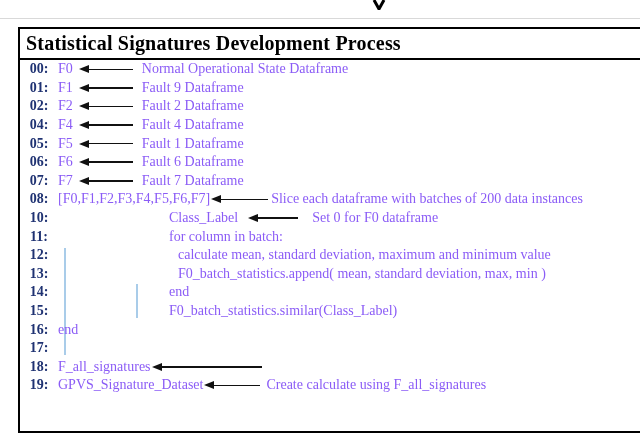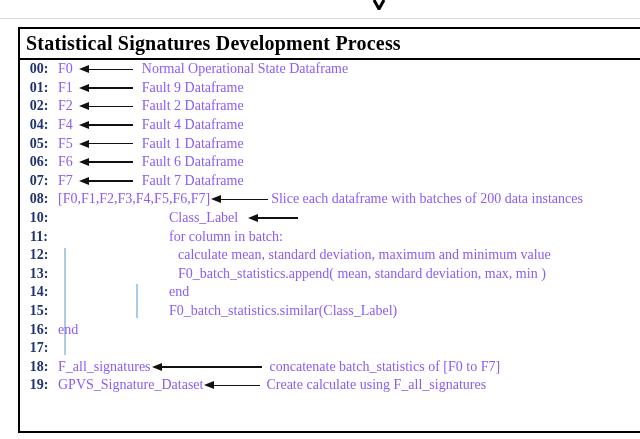--- a/index.html
+++ b/index.html
@@ -128,20 +128,21 @@
         </span>
       <span class="desc">Slice each dataframe with batches of 200 data instances</span>
     </div>
     <div class="row i1">
       <span class="num">10:</span>
       <span class="code">Class_Label</span>
       <span class="arw set">
           <i class="head"></i>
           <i class="tail"></i>
         </span>
+      <span class="desc">Set 0 for F0 dataframe</span>
     </div>
     <div class="row i1">
       <span class="num">11:</span>
       <span class="code">for column in batch:</span>
     </div>
     <div class="row i2">
       <span class="num">12:</span>
       <span class="code">calculate mean, standard deviation, maximum and minimum value</span>
     </div>
     <div class="row i2">
@@ -163,21 +164,20 @@
     <div class="row i0">
       <span class="num">17:</span>
     </div>
     <div class="row i0">
       <span class="num">18:</span>
       <span class="code">F_all_signatures</span>
       <span class="arw concat">
           <i class="head"></i>
           <i class="tail"></i>
         </span>
-      <span class="desc">concatenate batch_statistics of [F0 to F7]</span>
     </div>
     <div class="row i0">
       <span class="num">19:</span>
       <span class="code">GPVS_Signature_Dataset</span>
       <span class="arw create">
           <i class="head"></i>
           <i class="tail"></i>
         </span>
       <span class="desc">Create calculate using F_all_signatures</span>
     </div>

